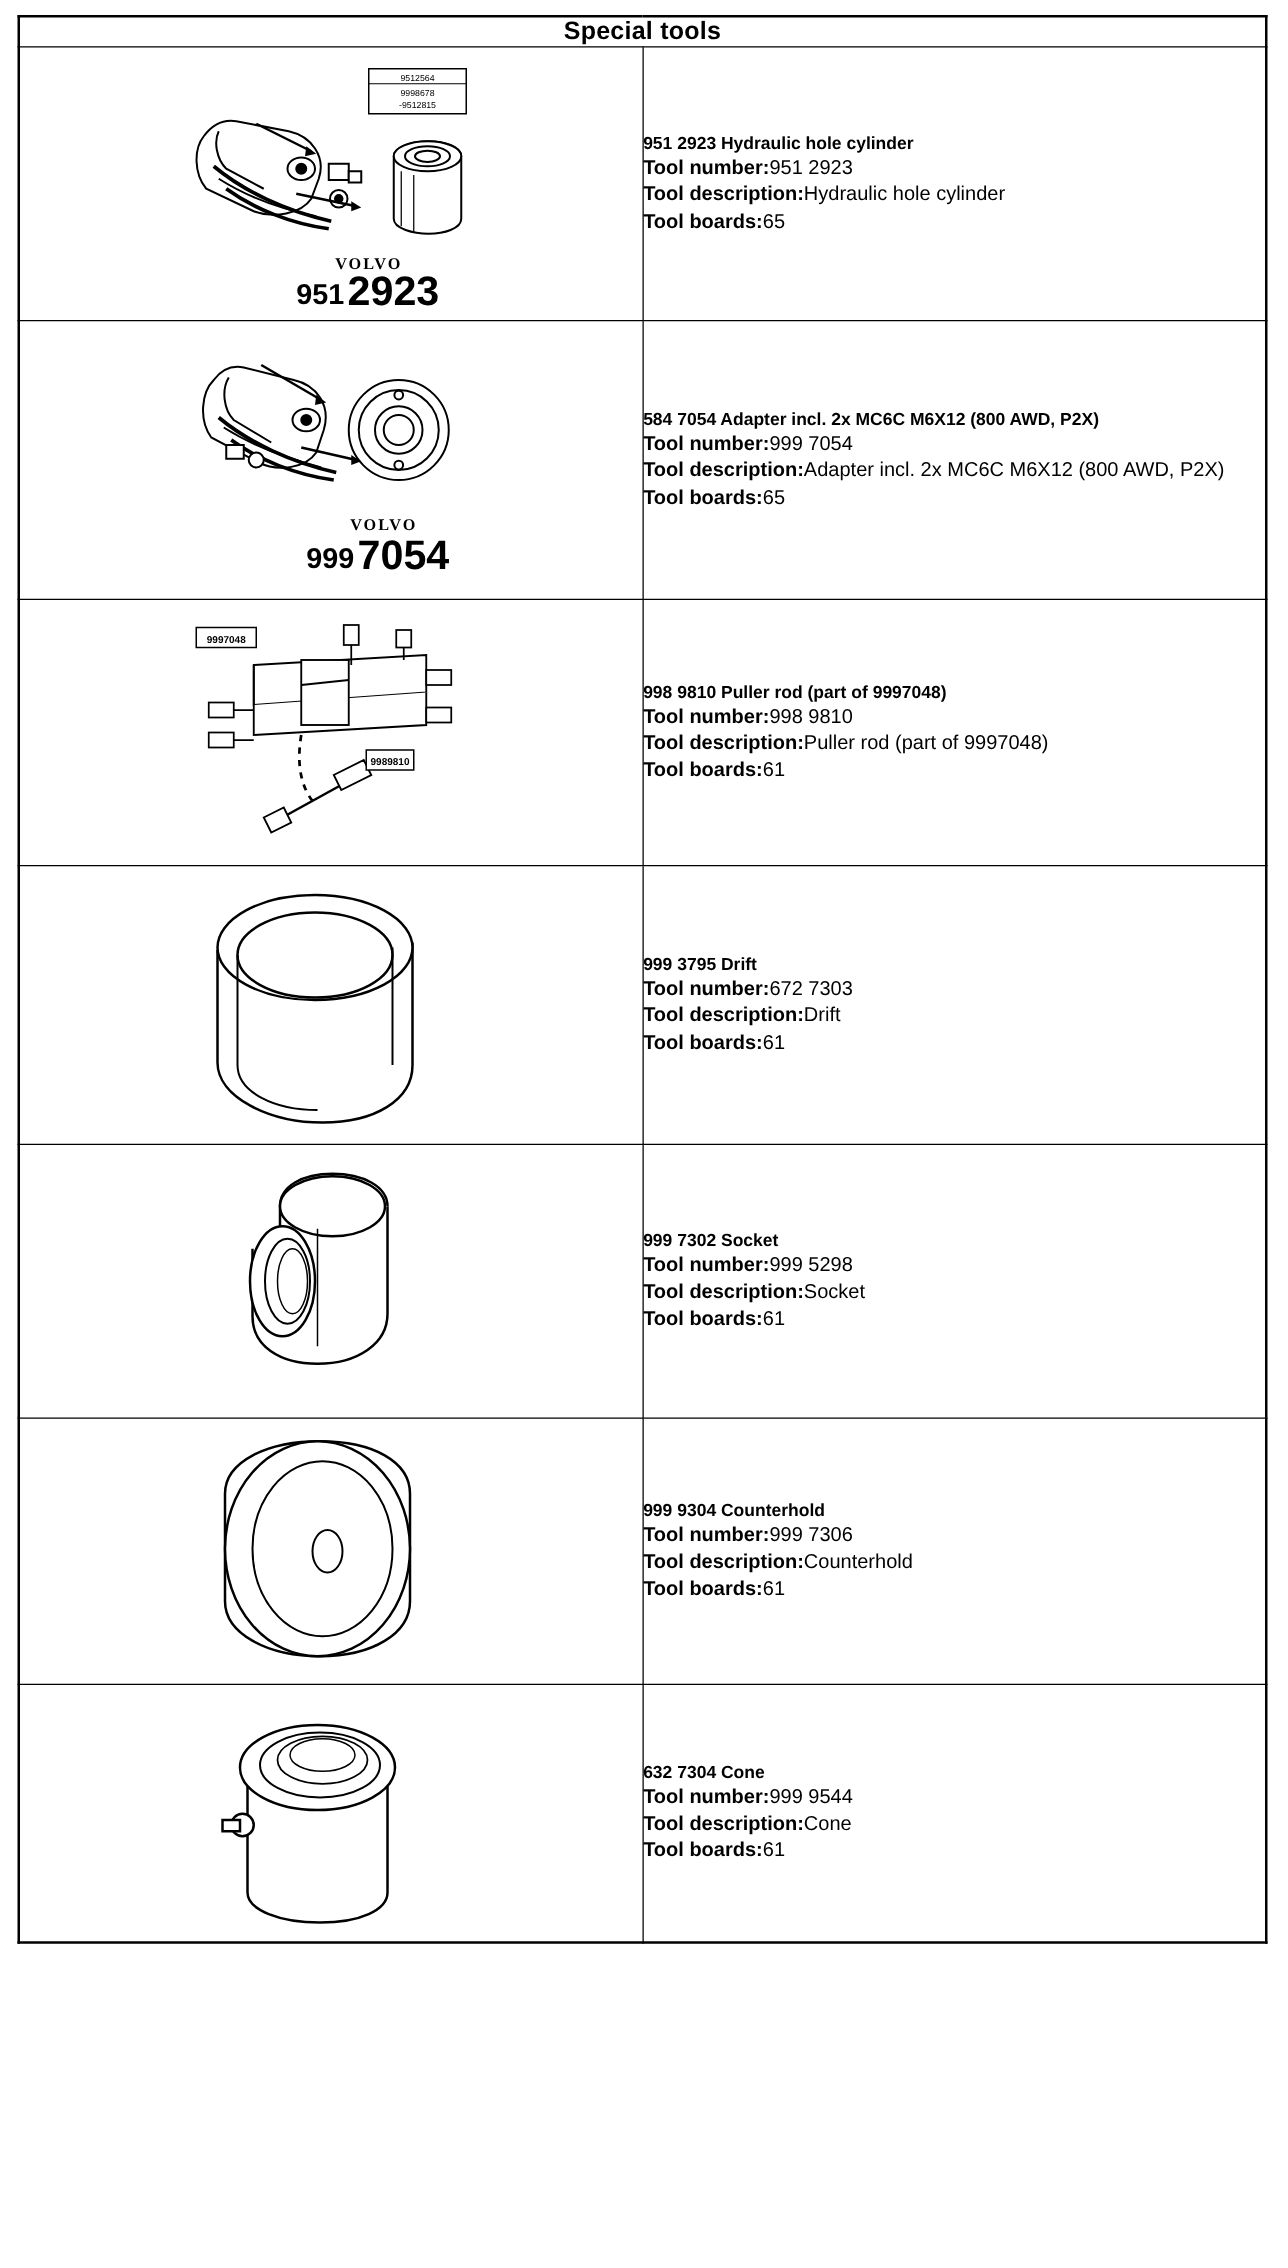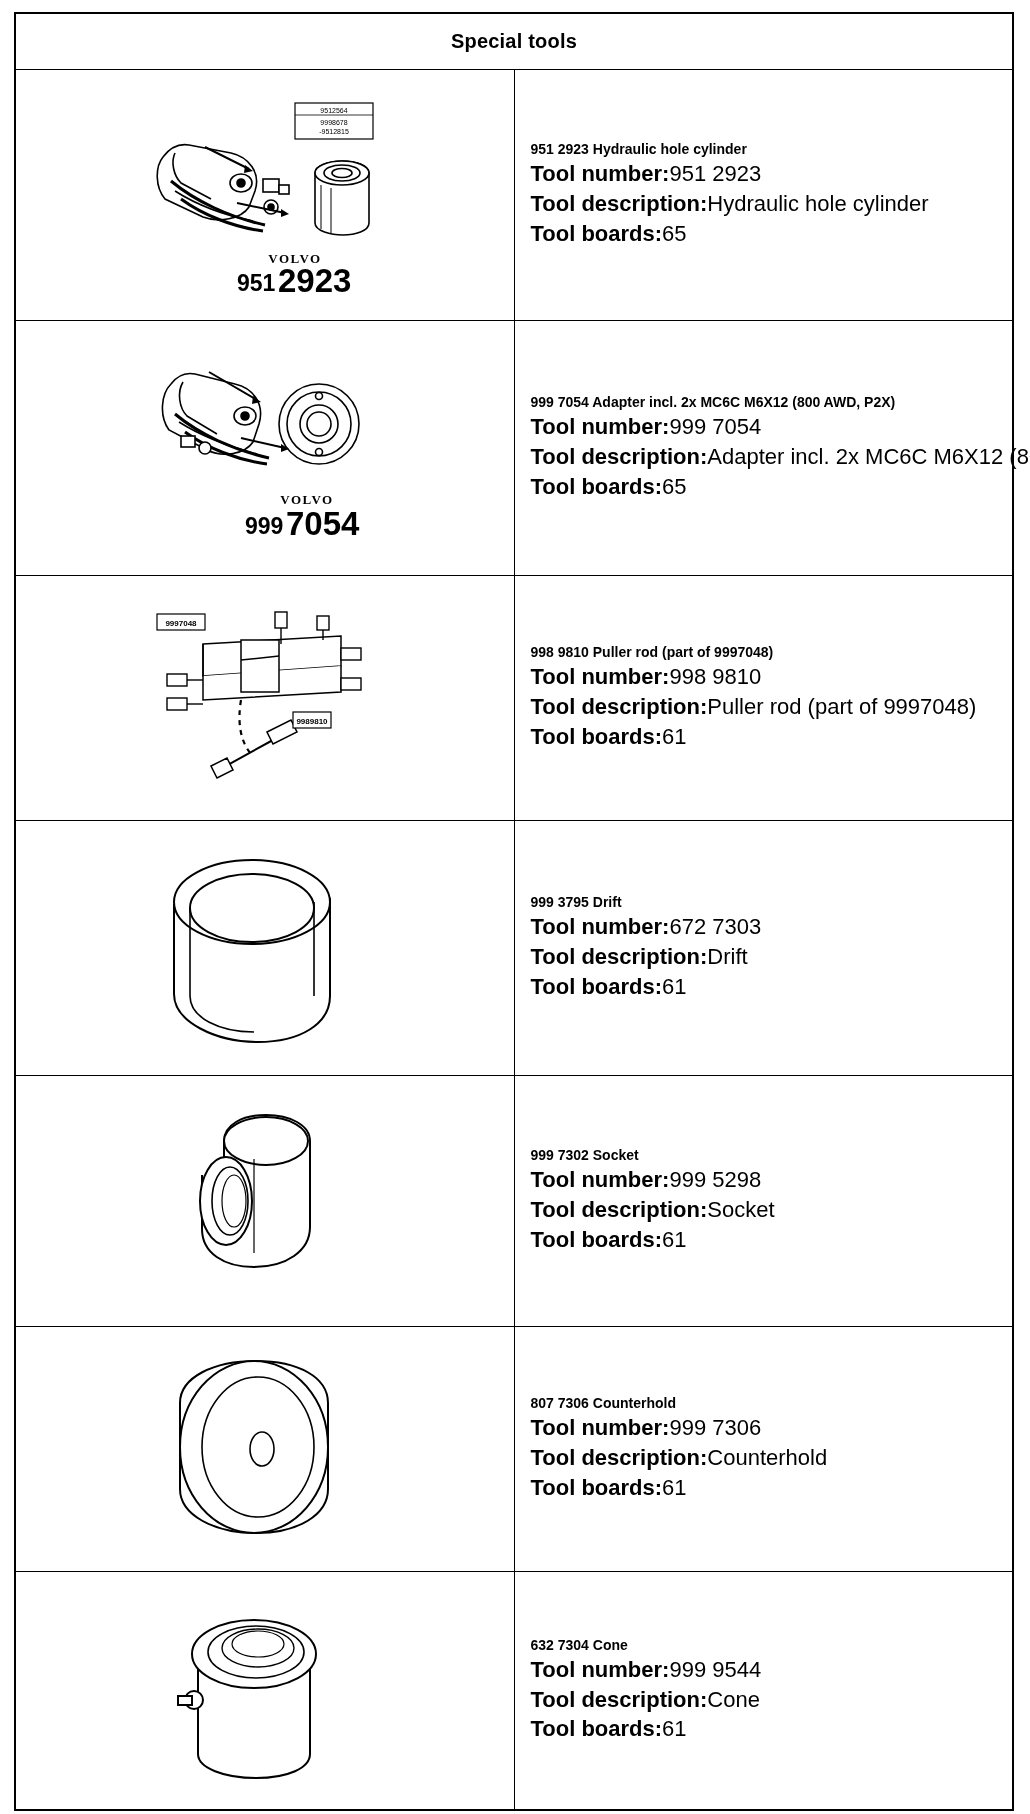--- a/index.html
+++ b/index.html
@@ -22,21 +22,21 @@
   }
   .tools-table {
     border: 2px solid #000;
     border-collapse: collapse;
     width: 1000px;
     table-layout: fixed;
   }
   .tools-table td, .tools-table th {
     border: 1px solid #000;
     vertical-align: middle;
-    padding: 16px;
+    padding: 0;
   }
   .table-title {
     border: 2px solid #000;
     border-bottom: 1px solid #000;
     text-align: center;
     font-weight: bold;
     font-size: 20px;
     padding: 8px 0 9px 0;
     letter-spacing: 0.2px;
   }
@@ -50,21 +50,21 @@
     padding: 6px 0 6px 6px;
     vertical-align: middle;
   }
   .tool-title {
     font-weight: bold;
     font-size: 14px;
     margin-bottom: 2px;
     white-space: nowrap;
   }
   .tool-line {
-    font-size: 22px;
+    font-size: 16px;
     line-height: 1.35;
     white-space: nowrap;
   }
   .tool-line .lbl {
     font-weight: bold;
   }
   .tool-line .val {
     font-weight: normal;
   }
   .illus {
@@ -177,21 +177,21 @@
             <path d="M108 50 l8 6 l-9 2 z" fill="#000" stroke="none"></path>
             <path d="M96 92 L140 102" stroke-width="2"></path>
             <path d="M136 98 l8 5 l-8 3 z" fill="#000" stroke="none"></path>
           </g>
           <text x="162" y="158" class="volvo-word" text-anchor="middle">VOLVO</text>
           <text x="100" y="188" class="numline num-small">999</text>
           <text x="141" y="189" class="numline num-big">7054</text>
         </svg>
       </td>
       <td class="info-cell">
-        <div class="tool-title">999 7054 Adapter incl. 2x MC6C M6X12 (800 AWD, P2X)</div>
+        <div class="tool-title">584 7054 Adapter incl. 2x MC6C M6X12 (800 AWD, P2X)</div>
         <div class="tool-line"><span class="lbl">Tool number:</span><span class="val">999 7054</span></div>
         <div class="tool-line"><span class="lbl">Tool description:</span><span class="val">Adapter incl. 2x MC6C M6X12 (800 AWD, P2X)</span></div>
         <div class="tool-line"><span class="lbl">Tool boards:</span><span class="val">65</span></div>
       </td>
     </tr>
 
     <tr class="row-3">
       <td class="img-cell">
         <svg class="illus" width="240" height="196" viewBox="0 0 240 196">
           <g fill="none" stroke="#000" stroke-width="1.5">
@@ -284,21 +284,21 @@
         <svg class="illus" width="230" height="196" viewBox="0 0 230 196">
           <g fill="none" stroke="#000" stroke-width="2">
             <path d="M30 52 C30 26 64 10 106 10 C148 10 178 26 178 52 L178 138 C178 164 148 182 106 182 C64 182 30 164 30 138 Z" fill="#fff"></path>
             <ellipse cx="104" cy="96" rx="74" ry="86" fill="#fff"></ellipse>
             <ellipse cx="108" cy="96" rx="56" ry="70" fill="#fff" stroke-width="1.6"></ellipse>
             <ellipse cx="112" cy="98" rx="12" ry="17" fill="#fff" stroke-width="1.6"></ellipse>
           </g>
         </svg>
       </td>
       <td class="info-cell">
-        <div class="tool-title">807 7306 Counterhold</div>
+        <div class="tool-title">999 9304 Counterhold</div>
         <div class="tool-line"><span class="lbl">Tool number:</span><span class="val">999 7306</span></div>
         <div class="tool-line"><span class="lbl">Tool description:</span><span class="val">Counterhold</span></div>
         <div class="tool-line"><span class="lbl">Tool boards:</span><span class="val">61</span></div>
       </td>
     </tr>
 
     <tr class="row-7">
       <td class="img-cell">
         <svg class="illus" width="230" height="190" viewBox="0 0 230 190">
           <g fill="none" stroke="#000" stroke-width="2">

